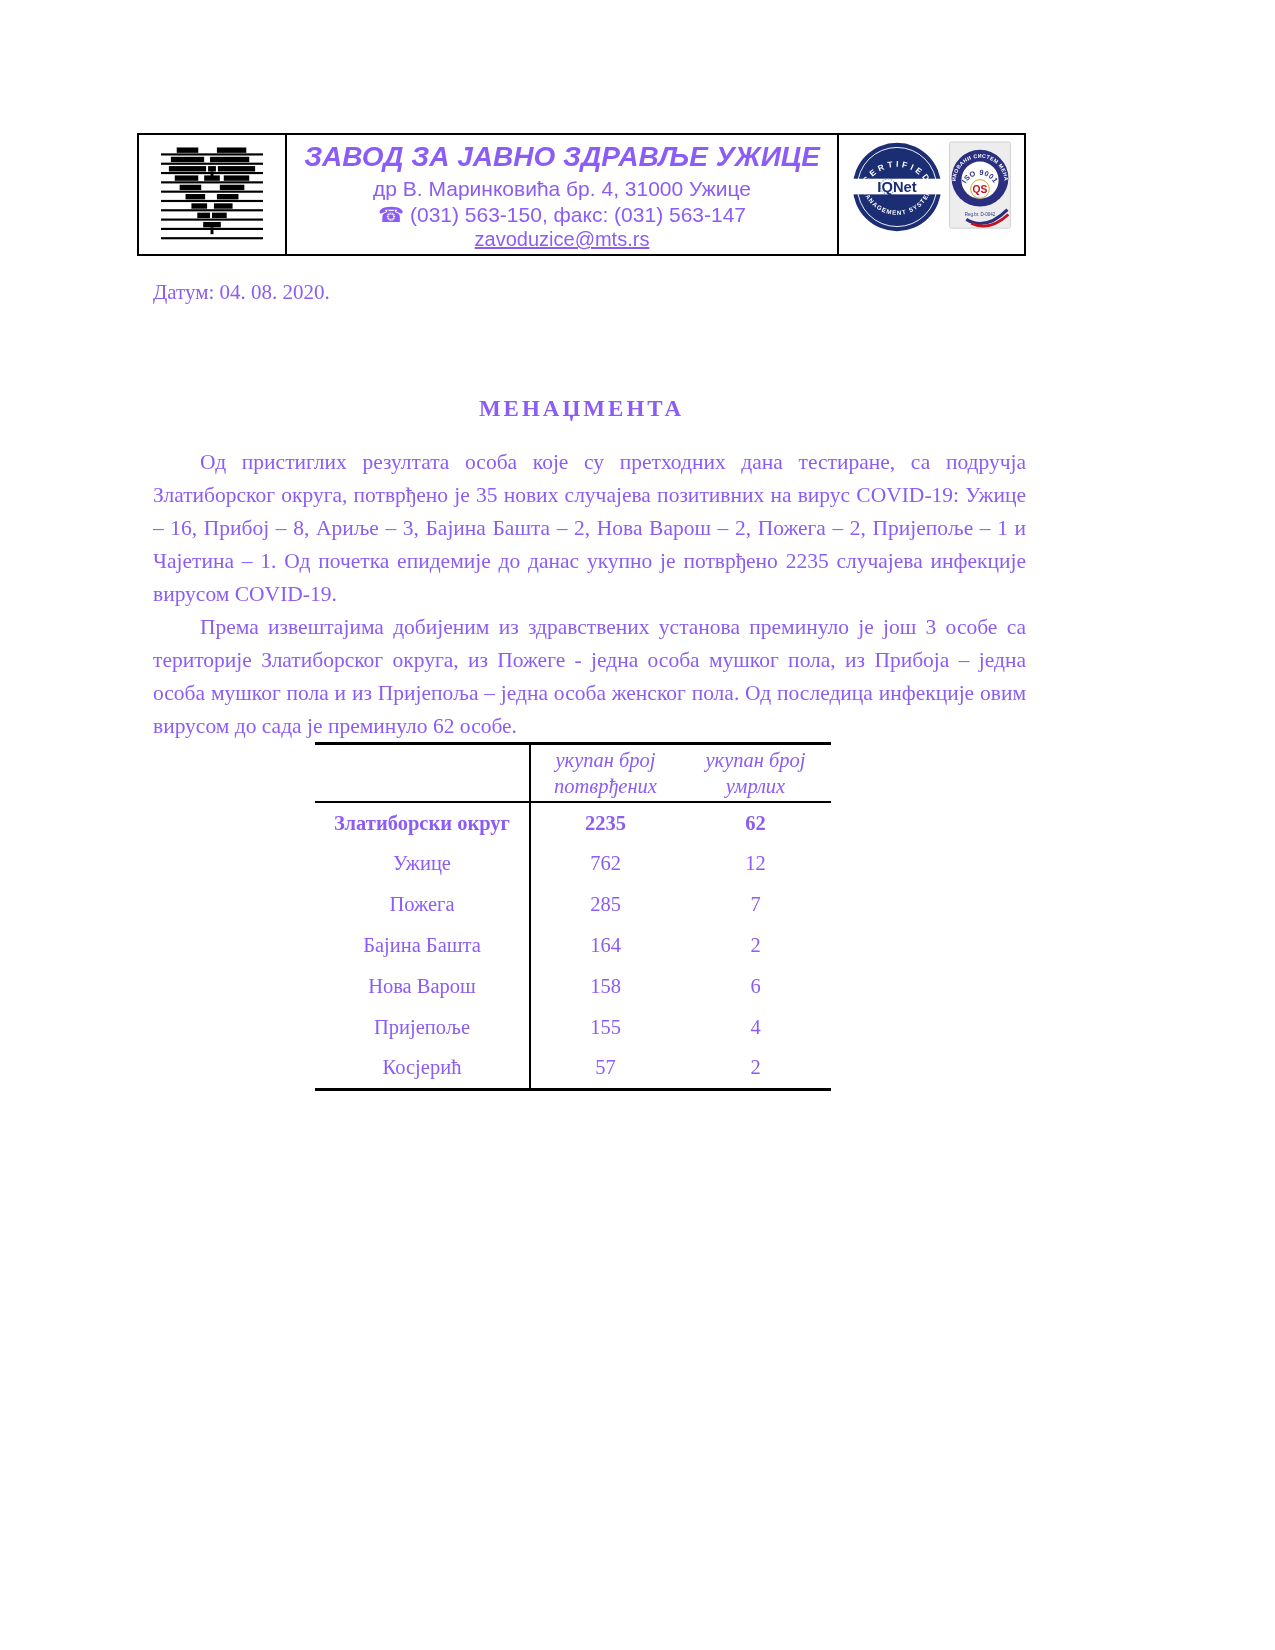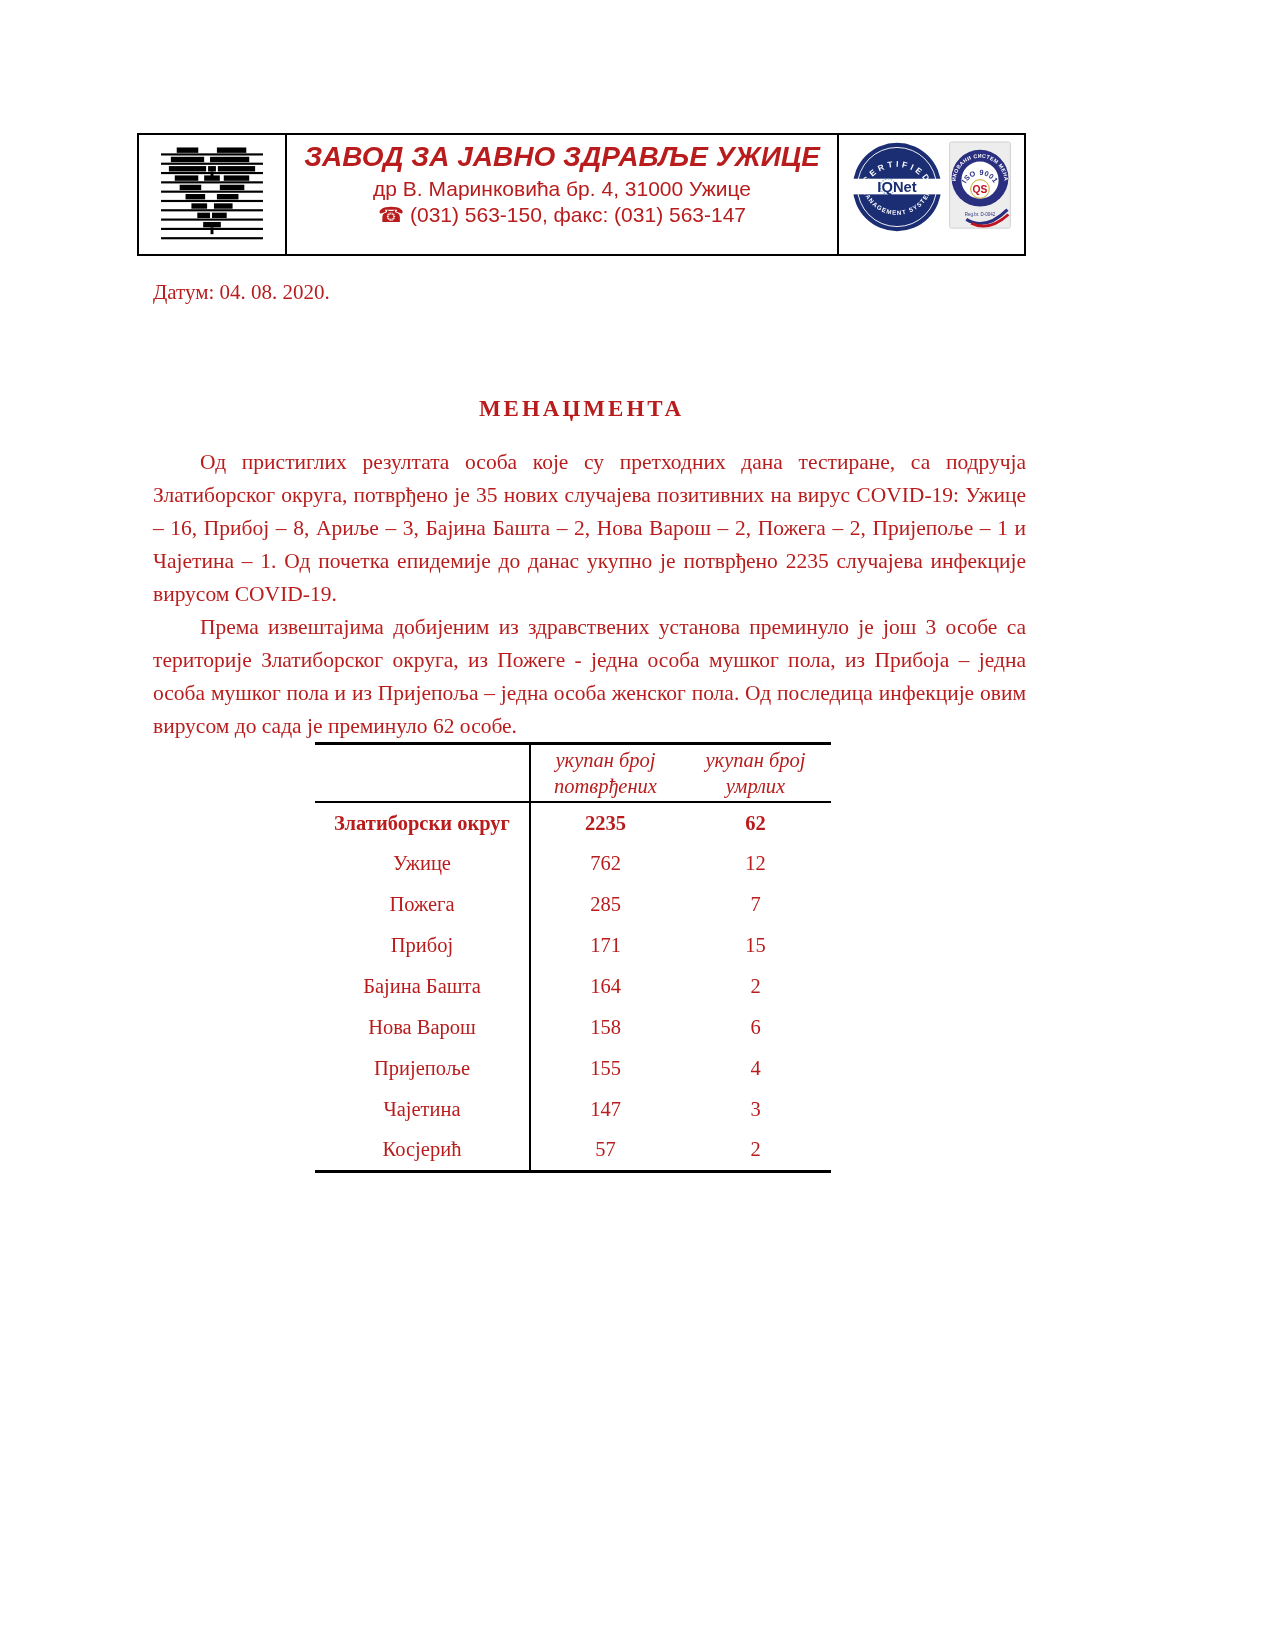--- a/index.html
+++ b/index.html
@@ -3,21 +3,21 @@
 <meta charset="utf-8">
 <style>
   * { box-sizing: border-box; }
   html, body { margin: 0; padding: 0; background: #ffffff; }
   .page {
     position: relative;
     width: 1275px;
     height: 1650px;
     background: #ffffff;
     font-family: "Liberation Serif", "DejaVu Serif", serif;
-    color: #b91c1c;
+    color: #8b5cf6;
     overflow: hidden;
   }
 
   
   .header-box {
     position: absolute;
     left: 137px; top: 133px;
     width: 889px; height: 123px;
     border: 2px solid #000;
     display: flex;
@@ -156,20 +156,21 @@
       </svg>
     </div>
 
     <div class="org-cell">
       <div class="org-name">ЗАВОД ЗА ЈАВНО ЗДРАВЉЕ УЖИЦЕ</div>
       <div class="org-address">др В. Маринковића бр. 4, 31000 Ужице</div>
       <div class="org-phone">
         <span>☎</span>
         <span>(031) 563-150, факс: (031) 563-147</span>
       </div>
+      <div class="org-email">zavoduzice@mts.rs</div>
     </div>
 
     <div class="cert-cell">
 
       <svg width="92" height="92" viewBox="0 0 100 100">
         <defs>
           <path id="iqTop" d="M14,54 A38,38 0 0 1 86,54" fill="none"></path>
           <path id="iqBot" d="M12,50 A39,39 0 0 0 88,50" fill="none"></path>
         </defs>
         <circle cx="50" cy="50" r="48" fill="#1b2d73"></circle>
@@ -235,45 +236,35 @@
         <td class="c1">Ужице</td>
         <td class="c2">762</td>
         <td class="c3">12</td>
       </tr>
       <tr>
         <td class="c1">Пожега</td>
         <td class="c2">285</td>
         <td class="c3">7</td>
       </tr>
       <tr>
-        <td class="c1">Прибој</td>
-        <td class="c2">171</td>
-        <td class="c3">15</td>
-      </tr>
-      <tr>
         <td class="c1">Бајина Башта</td>
         <td class="c2">164</td>
         <td class="c3">2</td>
       </tr>
       <tr>
         <td class="c1">Нова Варош</td>
         <td class="c2">158</td>
         <td class="c3">6</td>
       </tr>
       <tr>
         <td class="c1">Пријепоље</td>
         <td class="c2">155</td>
         <td class="c3">4</td>
       </tr>
       <tr>
-        <td class="c1">Чајетина</td>
-        <td class="c2">147</td>
-        <td class="c3">3</td>
-      </tr>
-      <tr>
         <td class="c1">Косјерић</td>
         <td class="c2">57</td>
         <td class="c3">2</td>
       </tr>
     </tbody>
   </table>
 
 </div>
 
 </body></html>

